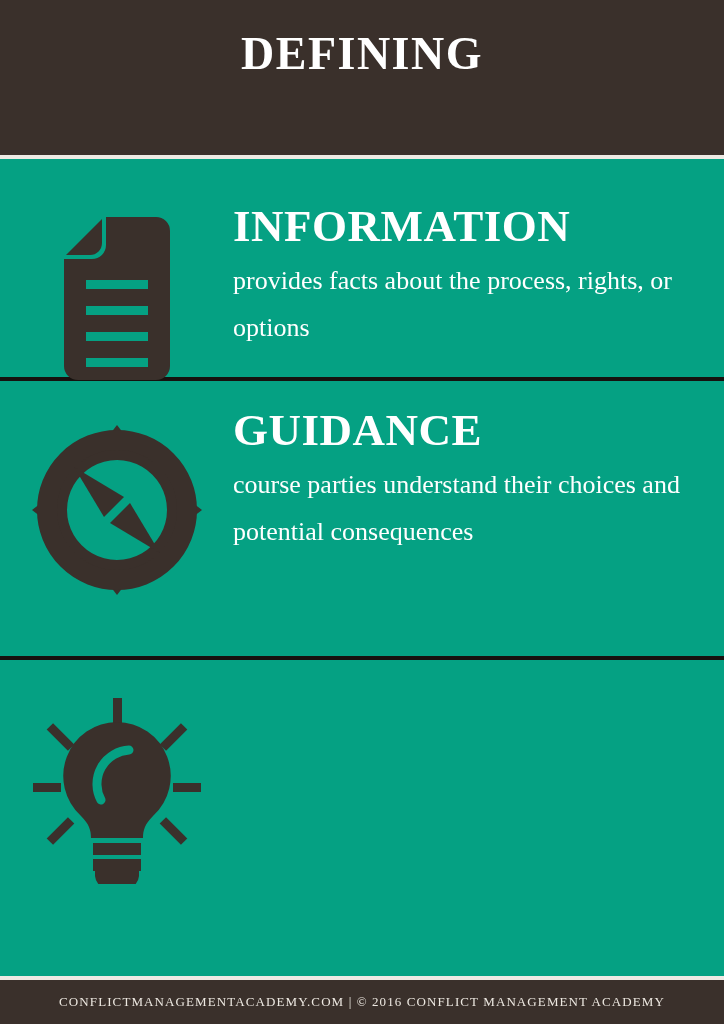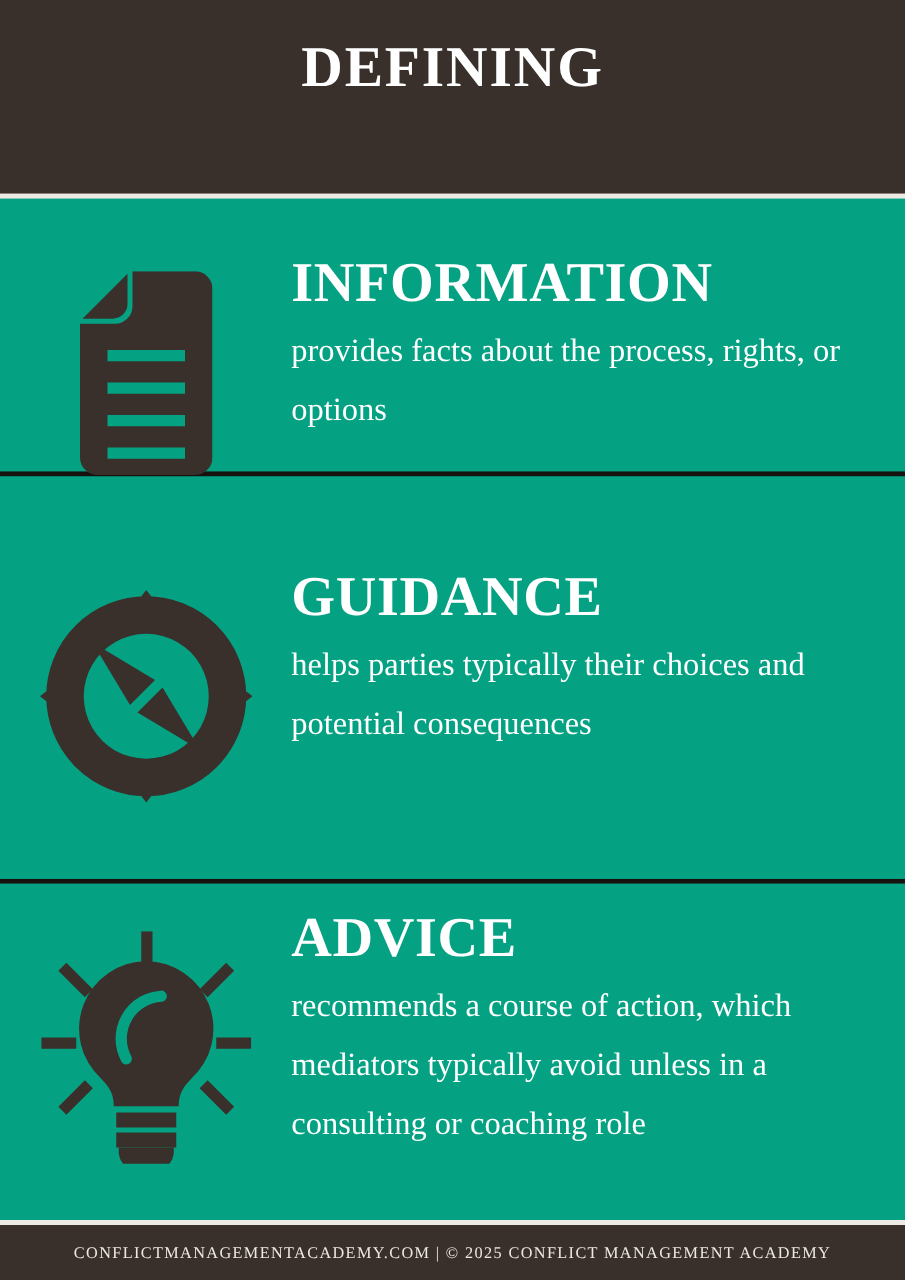--- a/index.html
+++ b/index.html
@@ -68,21 +68,21 @@
   }
 
   .section {
     display: flex;
     align-items: flex-start;
     background: #05A183;
     position: relative;
     box-sizing: border-box;
   }
   .section.s1 { height: 218px; padding-top: 42px; }
-  .section.s2 { height: 275px; padding-top: 24px; margin-top: 47px; }
+  .section.s2 { height: 275px; padding-top: 24px; }
   .section.s3 { height: 263px; padding-top: 18px; }
 
   .divider {
     height: 4px;
     background: #16120F;
     flex: 0 0 auto;
   }
 
   .icon-col {
     width: 233px;
@@ -186,21 +186,21 @@
               <path d="M85 13 A72 72 0 1 1 84.99 13 Z M85 35 A50 50 0 1 0 85.01 35 Z" fill-rule="evenodd"></path>
               <circle cx="85" cy="85" r="70" fill="none" stroke="#3A302B" stroke-width="20"></circle>
               <path d="M42 42 L92 72 L72 92 Z"></path>
               <path d="M128 128 L78 98 L98 78 Z"></path>
             </g>
           </svg>
         </span>
       </div>
       <div class="text-col">
         <div class="sec-title">GUIDANCE</div>
-        <div class="sec-desc">helps parties typically their choices and potential consequences</div>
+        <div class="sec-desc">course parties understand their choices and potential consequences</div>
       </div>
     </div>
 
     <div class="divider"></div>
 
     <div class="section s3">
       <div class="icon-col">
         <span>
           <svg width="168" height="186" viewBox="0 0 168 186" aria-hidden="true">
             <g fill="#3A302B">
@@ -217,27 +217,23 @@
 
               <rect x="60" y="145" width="48" height="12"></rect>
               <rect x="60" y="161" width="48" height="12"></rect>
               <path d="M62 173 H106 V178 A14 14 0 0 1 96 190 A12 12 0 0 1 72 190 A14 14 0 0 1 62 178 Z"></path>
             </g>
 
             <path d="M68 102 A34 34 0 0 1 96 52" fill="none" stroke="#05A183" stroke-width="9" stroke-linecap="round"></path>
           </svg>
         </span>
       </div>
-      <div class="text-col">
-        <div class="sec-title">ADVICE</div>
-        <div class="sec-desc">recommends a course of action, which mediators typically avoid unless in a consulting or coaching role</div>
-      </div>
     </div>
 
   </div>
 
   <div class="rule-gap"></div>
 
   <div class="footer">
-    <span class="footer-text">CONFLICTMANAGEMENTACADEMY.COM | © 2025 CONFLICT MANAGEMENT ACADEMY</span>
+    <span class="footer-text">CONFLICTMANAGEMENTACADEMY.COM | © 2016 CONFLICT MANAGEMENT ACADEMY</span>
   </div>
 
 </div>
 
 </body></html>

